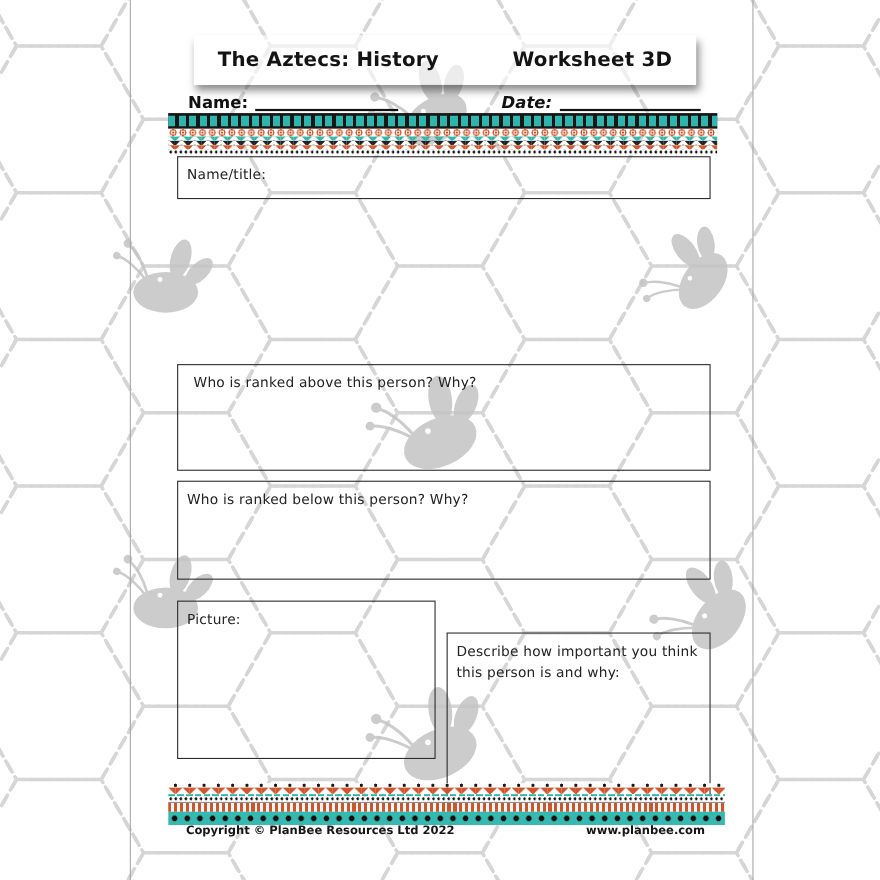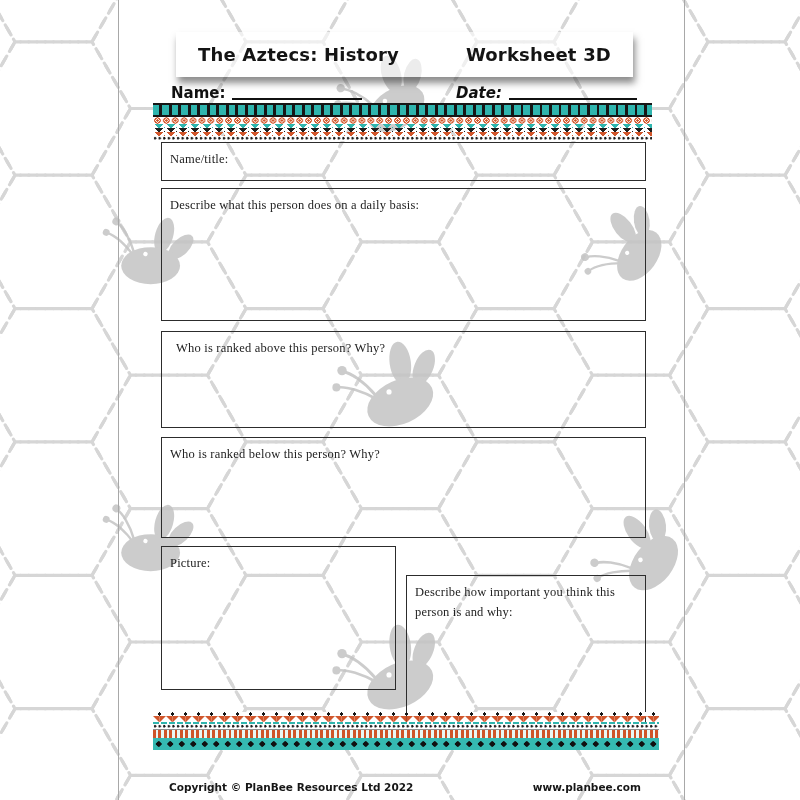--- a/index.html
+++ b/index.html
@@ -21,21 +21,21 @@
   .banner{
     position:absolute;left:57px;top:32px;width:457px;height:45px;
     background:rgba(255,255,255,0.62);
     box-shadow:2px 6px 7px rgba(45,45,45,0.55);
     display:flex;align-items:center;justify-content:space-between;
     padding:0 22px;box-sizing:border-box;
   }
   .banner span{font-weight:bold;font-size:18px;color:#141414;letter-spacing:0.2px;white-space:nowrap;}
 
   
-  .nd-group{position:absolute;top:84px;display:flex;align-items:flex-start;height:18px;}
+  .nd-group{position:absolute;top:84px;display:flex;align-items:center;height:18px;}
   .nd-name{left:52px;}
   .nd-date{left:337px;font-style:italic;}
   .nd-label{font-weight:bold;font-size:15px;color:#111;}
   .nd-line{display:inline-block;border-bottom:2px solid #111;margin-left:7px;height:14px;}
   .nd-line.name{width:130px;}
   .nd-line.date{width:128px;}
 
   
   .strip{position:absolute;box-sizing:border-box;}
   .strip-top{left:34px;top:103px;width:499px;}
@@ -89,28 +89,28 @@
     height:12px;background-color:#35b9b1;
     background-image:radial-gradient(circle at 50% 50%, #101010 2.5px, transparent 2.8px);
     background-size:11.5px 12px;
   }
 
   
   .wbox{
     position:absolute;border:1.6px solid #2c2c2c;box-sizing:border-box;
     padding:5px 8px;background:transparent;
   }
-  .wlabel{font-size:12.5px;color:#222;line-height:1.25;letter-spacing:0.2px;font-family:Liberation Serif, serif;}
+  .wlabel{font-size:12.5px;color:#222;line-height:1.25;letter-spacing:0.2px;}
 
   
   .footer{
     position:absolute;left:50px;top:749px;width:472px;
     display:flex;justify-content:space-between;align-items:baseline;
   }
-  .footer span{font-size:10.5px;font-weight:bold;color:#161616;margin-top:32px;}
+  .footer span{font-size:10.5px;font-weight:bold;color:#161616;}
 </style>
 </head>
 <body>
 
 <svg id="hexbg" class="layer" viewBox="0 0 800 800">
     <polygon points="-139.0,-91.6 -100.5,-158.2 -23.5,-158.2 15.0,-91.6 -23.5,-24.9 -100.5,-24.9" fill="none" stroke="#d6d6d6" stroke-width="3.2" stroke-dasharray="8.5 8" stroke-linecap="round"></polygon>
     <polygon points="-139.0,41.8 -100.5,-24.9 -23.5,-24.9 15.0,41.8 -23.5,108.5 -100.5,108.5" fill="none" stroke="#d6d6d6" stroke-width="3.2" stroke-dasharray="8.5 8" stroke-linecap="round"></polygon>
     <polygon points="-139.0,175.2 -100.5,108.5 -23.5,108.5 15.0,175.2 -23.5,241.9 -100.5,241.9" fill="none" stroke="#d6d6d6" stroke-width="3.2" stroke-dasharray="8.5 8" stroke-linecap="round"></polygon>
     <polygon points="-139.0,308.6 -100.5,241.9 -23.5,241.9 15.0,308.6 -23.5,375.2 -100.5,375.2" fill="none" stroke="#d6d6d6" stroke-width="3.2" stroke-dasharray="8.5 8" stroke-linecap="round"></polygon>
     <polygon points="-139.0,441.9 -100.5,375.2 -23.5,375.2 15.0,441.9 -23.5,508.6 -100.5,508.6" fill="none" stroke="#d6d6d6" stroke-width="3.2" stroke-dasharray="8.5 8" stroke-linecap="round"></polygon>
@@ -273,29 +273,26 @@
     <div class="row zig zig-teal"></div>
     <div class="row zig zig-black"></div>
     <div class="row zig zig-orange"></div>
     <div class="row row-dotline"></div>
   </div>
 
   <div class="wbox" style="left:42px;top:142px;width:485px;height:39px;">
     <span class="wlabel">Name/title:</span>
   </div>
 
-  <div class="wbox" style="left:42px;top:188px;width:485px;height:133px;">
-    <span class="wlabel">Describe what this person does on a daily basis:</span>
-  </div>
 
   <div class="wbox" style="left:42px;top:331px;width:485px;height:97px;padding-left:14px;">
     <span class="wlabel">Who is ranked above this person? Why?</span>
   </div>
 
-  <div class="wbox" style="left:42px;top:437px;width:485px;height:101px;">
+  <div class="wbox" style="left:42px;top:437px;width:485px;height:90px;">
     <span class="wlabel">Who is ranked below this person? Why?</span>
   </div>
 
   <div class="wbox" style="left:42px;top:546px;width:235px;height:144px;">
     <span class="wlabel">Picture:</span>
   </div>
 
   <div class="wbox" style="left:287px;top:546px;width:240px;height:160px;margin-top:29px;">
     <span class="wlabel">Describe how important you think this person is and why:</span>
   </div>

